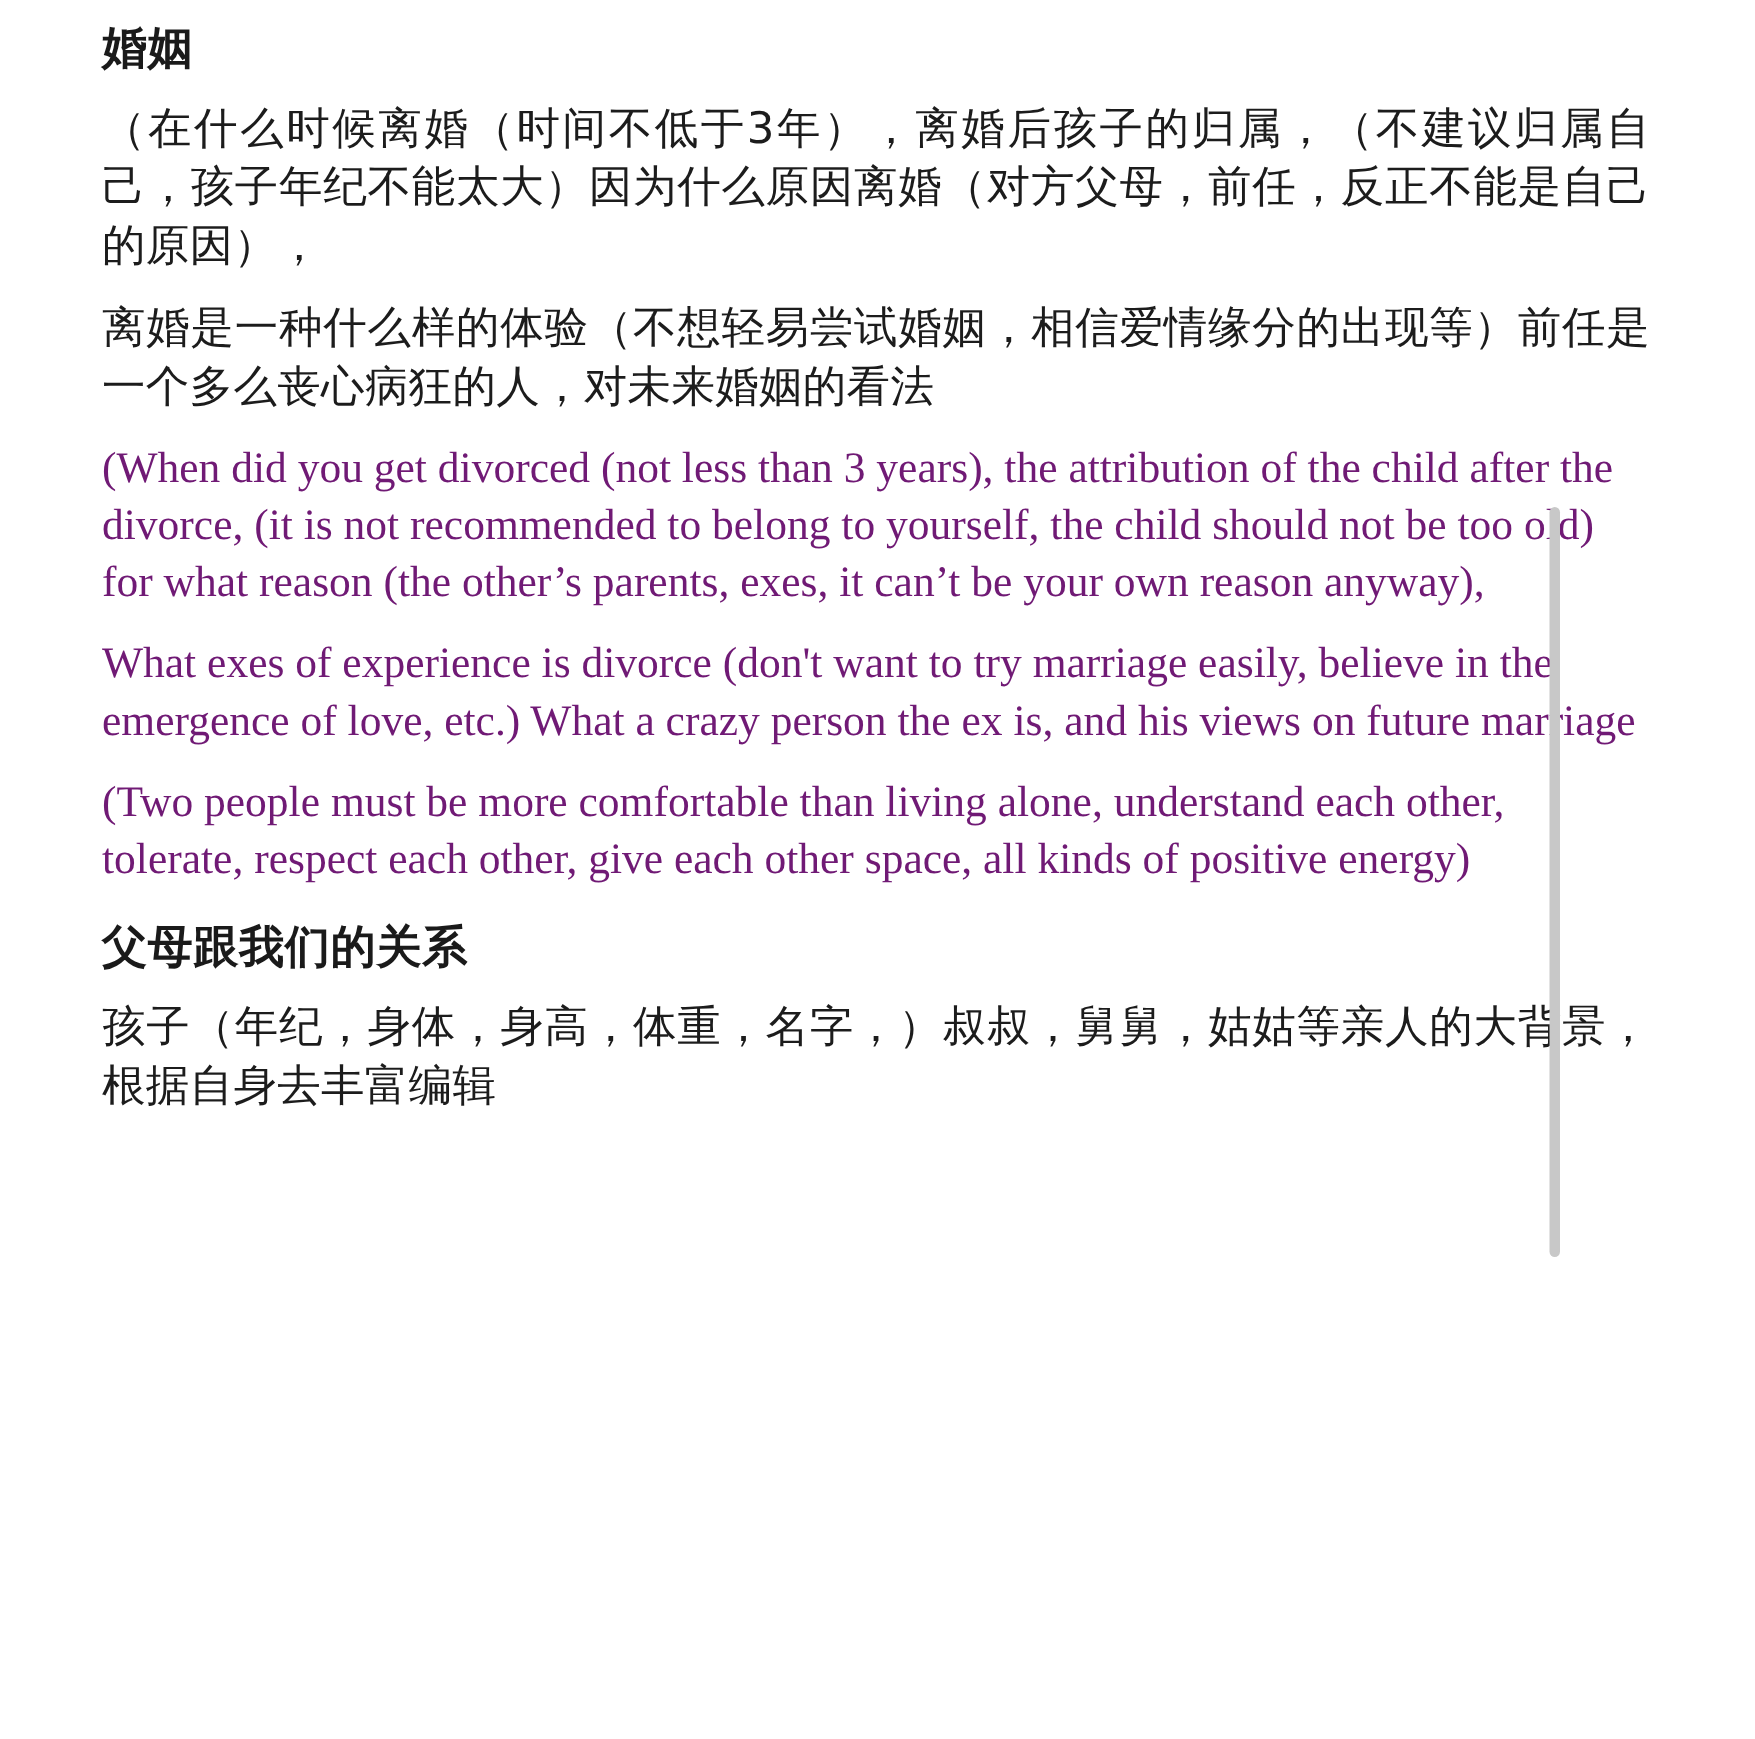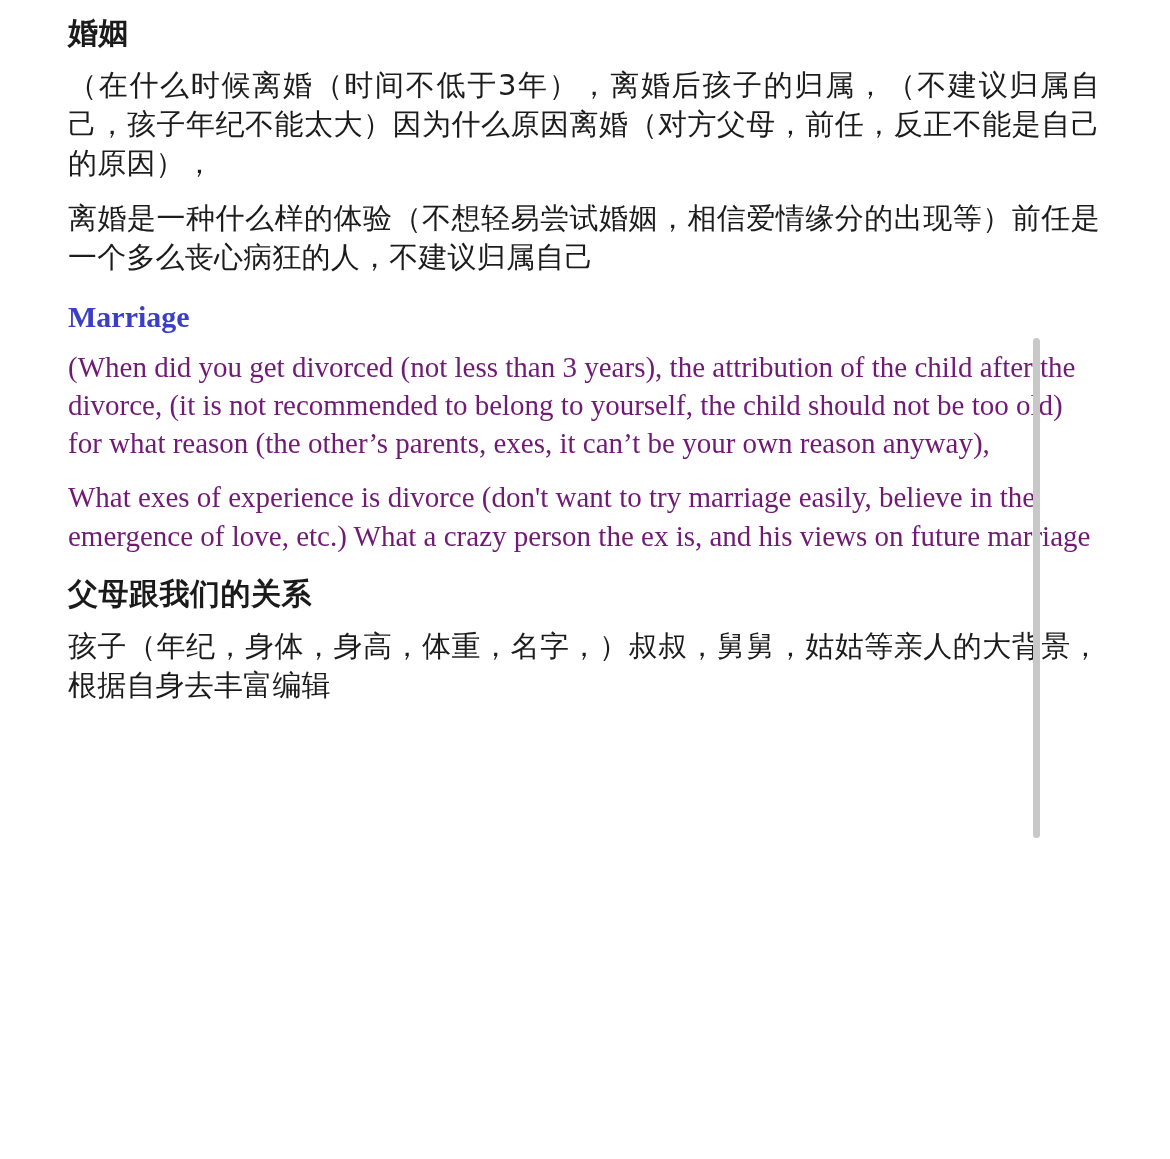--- a/index.html
+++ b/index.html
@@ -79,29 +79,29 @@
 </head>
 <body>
 
 <div class="page">
   <div class="doc">
 
     <h2 class="h-cn">婚姻</h2>
 
     <p class="p-cn">（在什么时候离婚（时间不低于3年），离婚后孩子的归属，（不建议归属自己，孩子年纪不能太大）因为什么原因离婚（对方父母，前任，反正不能是自己的原因），</p>
 
-    <p class="p-cn">离婚是一种什么样的体验（不想轻易尝试婚姻，相信爱情缘分的出现等）前任是一个多么丧心病狂的人，不建议归属自己</p>
+    <p class="p-cn">离婚是一种什么样的体验（不想轻易尝试婚姻，相信爱情缘分的出现等）前任是一个多么丧心病狂的人，对未来婚姻的看法</p>
 
 
-    <h2 class="h-en gap-top">Marriage</h2>
 
     <p class="p-en">(When did you get divorced (not less than 3 years), the attribution of the child after the divorce, (it is not recommended to belong to yourself, the child should not be too old) for what reason (the other’s parents, exes, it can’t be your own reason anyway),</p>
 
     <p class="p-en">What exes of experience is divorce (don't want to try marriage easily, believe in the emergence of love, etc.) What a crazy person the ex is, and his views on future marriage</p>
 
+    <p class="p-en">(Two people must be more comfortable than living alone, understand each other, tolerate, respect each other, give each other space, all kinds of positive energy)</p>
 
     <h2 class="h-cn gap-top">父母跟我们的关系</h2>
 
 
     <p class="p-cn">孩子（年纪，身体，身高，体重，名字，）叔叔，舅舅，姑姑等亲人的大背景，根据自身去丰富编辑</p>
 
   </div>
 
   <div class="scrollbar-track"></div>
   <div class="scrollbar-thumb"></div>

